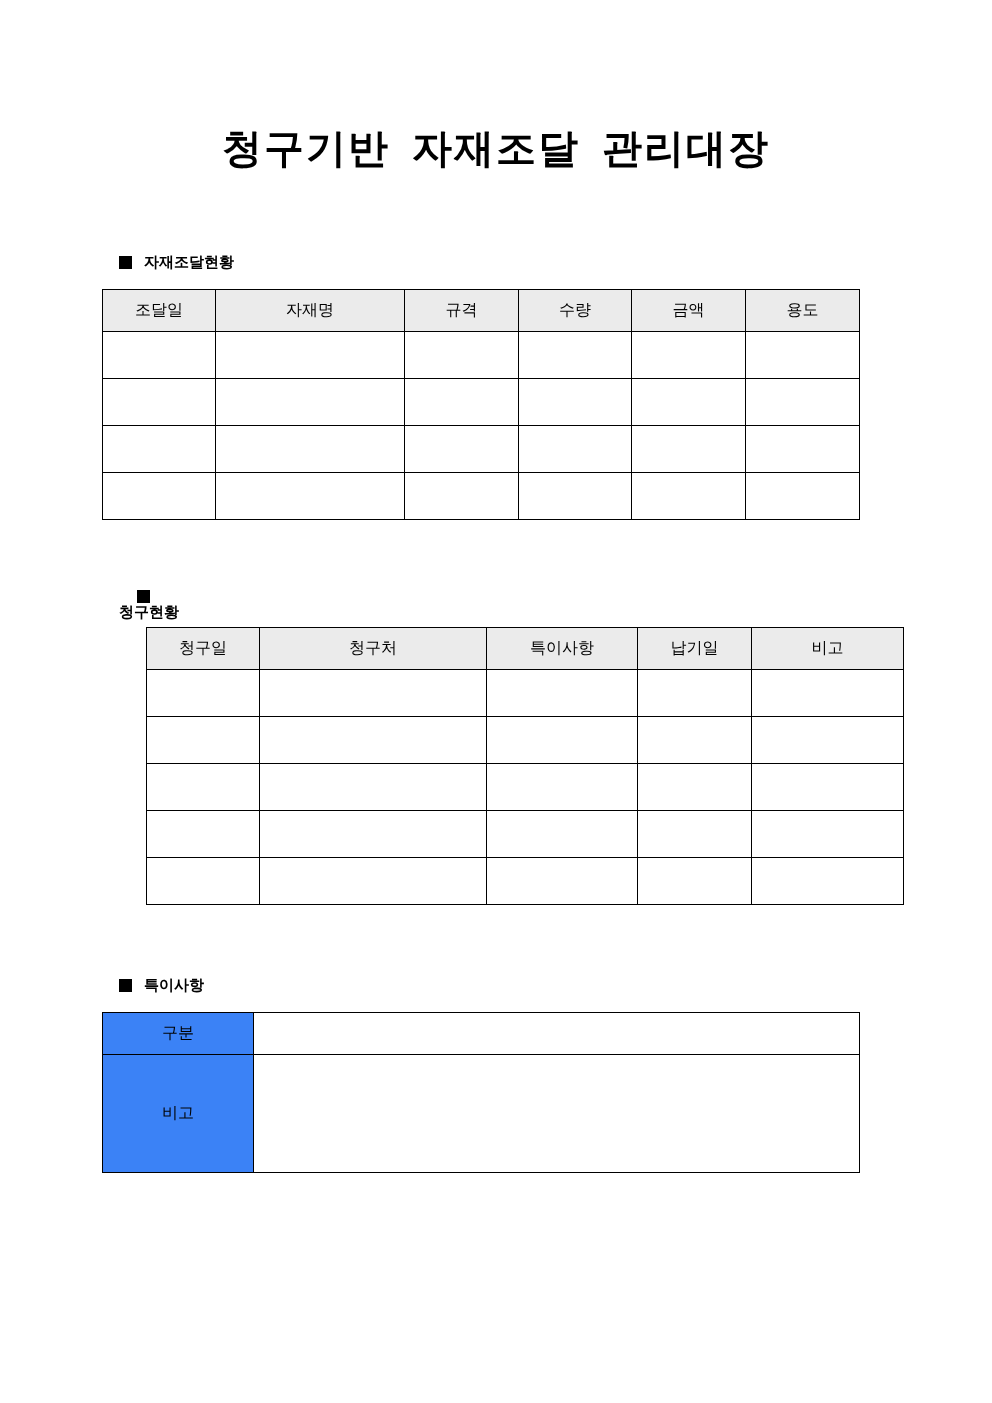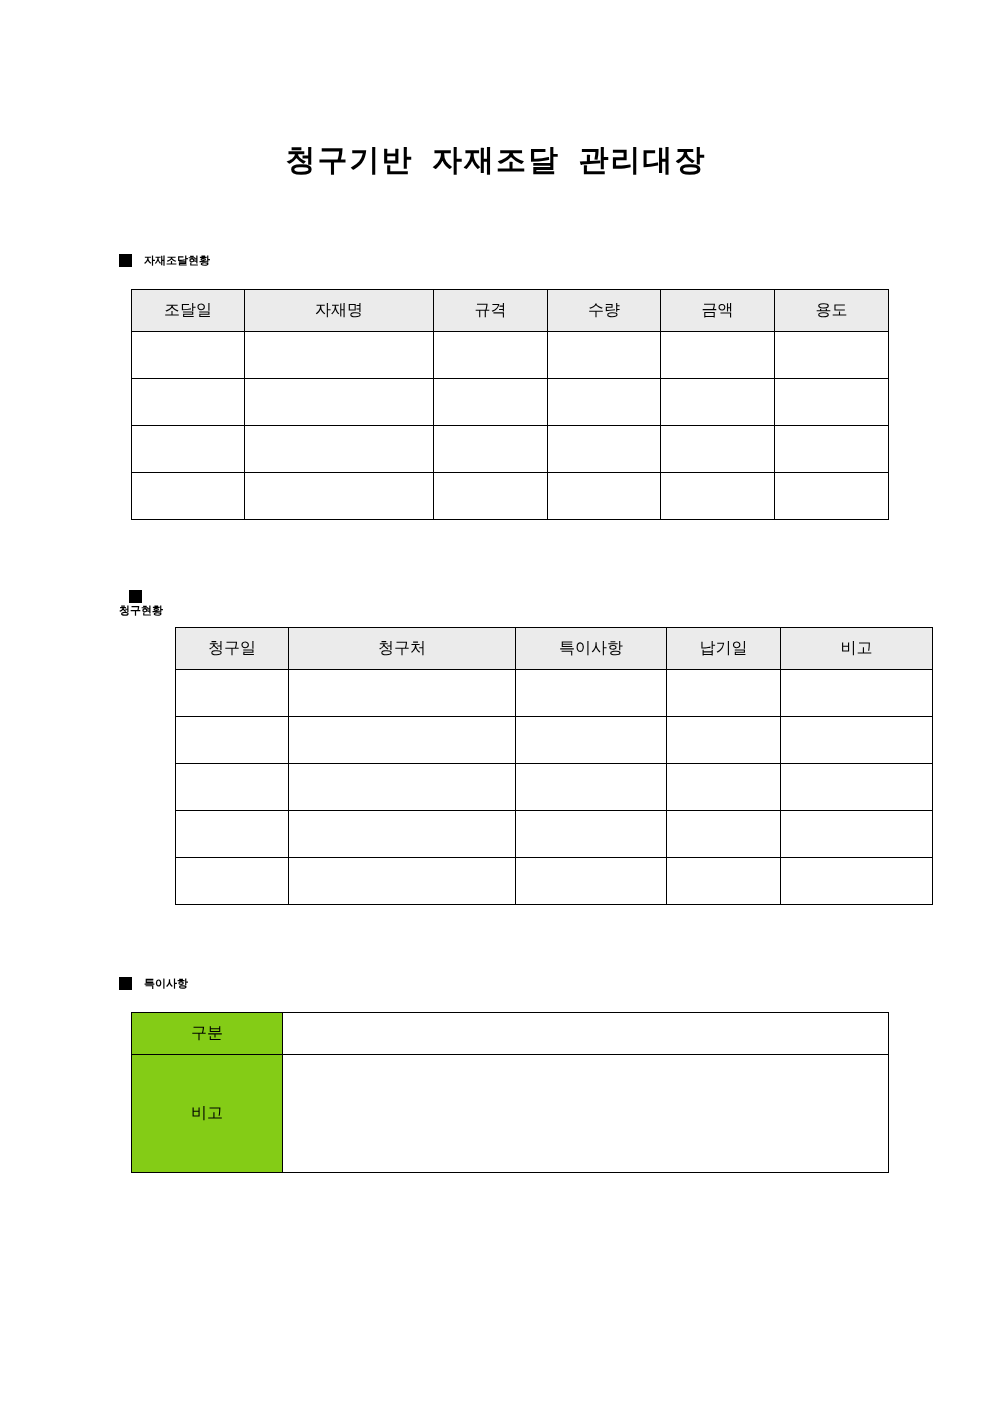--- a/index.html
+++ b/index.html
@@ -1,24 +1,24 @@
 <!DOCTYPE html>
 <html><head>
   <meta charset="utf-8">
   <style>
     html, body { margin: 0; padding: 0; background: #ffffff; }
     body { width: 992px; height: 1403px; position: relative; font-family: "DejaVu Sans", "Liberation Sans", sans-serif; color: #000; }
-    .title { position: absolute; left: 0; top: 140px; width: 992px; text-align: center; font-size: 30px; font-weight: bold; letter-spacing: 2px; word-spacing: 6px; }
-    .section-heading { position: absolute; left: 119px; font-size: 11px; font-weight: bold; display: flex; align-items: center; }
+    .title { position: absolute; left: 0; top: 121px; width: 992px; text-align: center; font-size: 40px; font-weight: bold; letter-spacing: 2px; word-spacing: 6px; }
+    .section-heading { position: absolute; left: 119px; font-size: 15px; font-weight: bold; display: flex; align-items: center; }
     .section-heading .bullet { display: inline-block; width: 13px; height: 13px; background: #000; margin-right: 12px; }
-    table.grid { position: absolute; left: 131px; border-collapse: collapse; table-layout: fixed; }
+    table.grid { position: absolute; left: 102px; border-collapse: collapse; table-layout: fixed; }
     table.grid td, table.grid th { border: 1px solid #000; padding: 0; font-size: 16px; font-weight: normal; text-align: center; vertical-align: middle; }
     table.grid th { background: #ebebeb; height: 41px; }
     table.grid td { height: 46px; }
-    .label-cell { background: #84cc16; }
+    .label-cell { background: #3b82f6; }
   </style>
 </head>
 <body>
 
 <div class="title">청구기반 자재조달 관리대장</div>
 
 <div class="section-heading" style="top:253px;">
   <span class="bullet"></span>
   <span>자재조달현황</span>
 </div>

